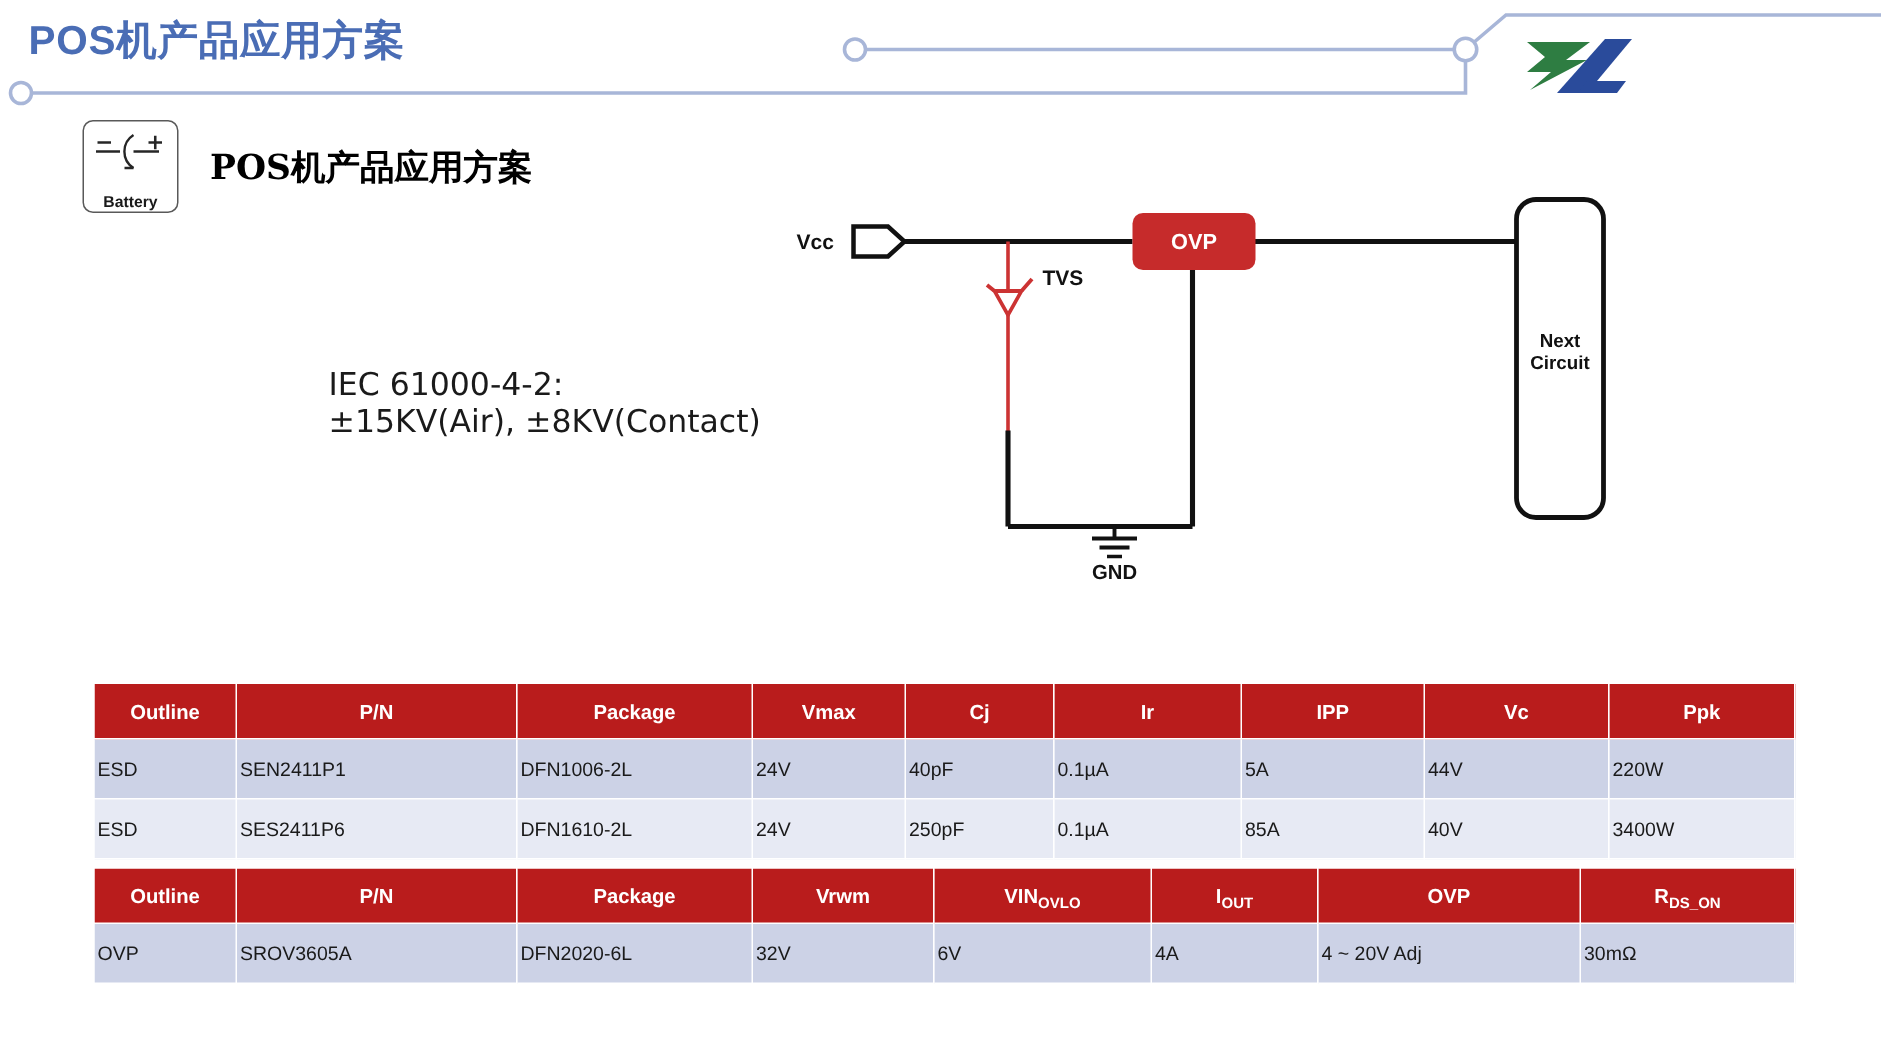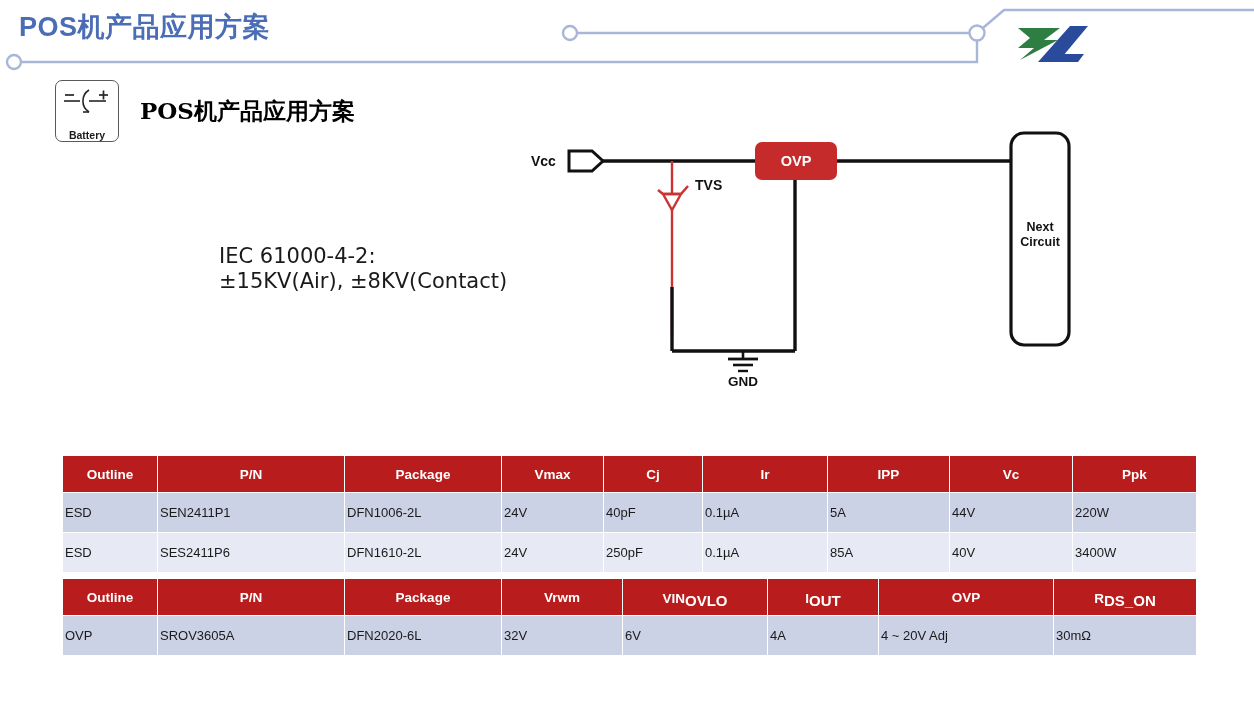--- a/index.html
+++ b/index.html
@@ -155,21 +155,21 @@
   .spec-table td {
     height: 39px;
     border: 1px solid #ffffff;
     color: #1a1a1a;
     font-size: 13px;
     padding: 0 2px;
   }
   .spec-table tr.row-a td { background: #ccd2e6; }
   .spec-table tr.row-b td { background: #e7eaf4; }
   .spec-table th sub {
-    font-size: 15px;
+    font-size: 10px;
     font-weight: bold;
     vertical-align: baseline;
     position: relative;
     bottom: -3px;
   }
 </style>
 </head>
 <body>
 
 <svg id="header-deco" viewBox="0 0 1254 80" width="1254" height="80">

